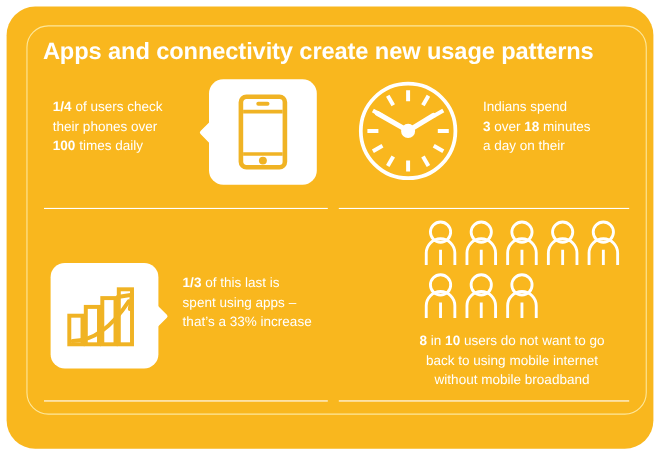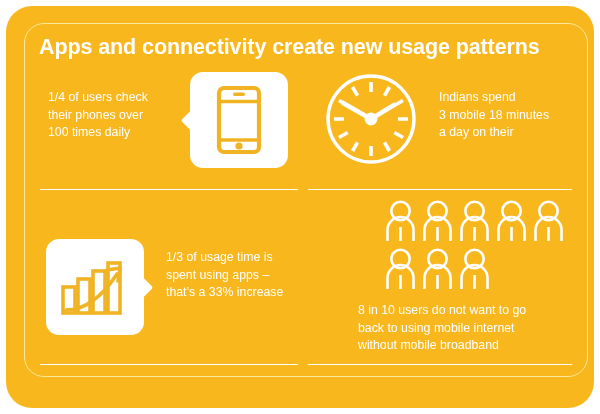--- a/index.html
+++ b/index.html
@@ -59,26 +59,26 @@
     white-space: nowrap;
   }
 
   
   .txt {
     position: absolute;
     color: #ffffff;
     font-size: 12.3px;
     line-height: 17.5px;
   }
-  .txt b { font-weight: normal; }
+  .txt b { font-weight: bold; }
 
   .txt-quarter  { left: 42px;  top: 83px;  width: 145px; }
   .txt-indians  { left: 433px; top: 83px;  width: 150px; }
   .txt-third    { left: 160px; top: 243px; width: 160px; }
-  .txt-eight    { left: 352px; top: 296px; width: 215px; }
+  .txt-eight    { left: 352px; top: 296px; width: 215px; text-align: center; }
 
   
   .divider {
     position: absolute;
     height: 0;
     border-top: 1.4px solid #ffffff;
   }
   .div-top-left   { left: 34px;  top: 183px; width: 258px; }
   .div-top-right  { left: 302px; top: 183px; width: 264px; }
   .div-bot-left   { left: 34px;  top: 358px; width: 258px; }
@@ -193,21 +193,21 @@
           <line x1="30.5" y1="17" x2="35.5" y2="25.7"></line>
         </g>
         <line x1="49" y1="49" x2="21" y2="33" stroke="#ffffff" stroke-width="4.6" stroke-linecap="round"></line>
         <line x1="49" y1="49" x2="72" y2="35" stroke="#ffffff" stroke-width="4.6" stroke-linecap="round"></line>
         <circle cx="49" cy="49" r="6.4" fill="#ffffff"></circle>
       </svg>
     </div>
 
     <div class="txt txt-indians">
       <span>Indians spend</span><br>
-      <b>3</b><span> mobile </span><b>18</b><span> minutes</span><br>
+      <b>3</b><span> over </span><b>18</b><span> minutes</span><br>
       <span>a day on their</span><br>
     </div>
 
     <div class="divider div-top-left"></div>
     <div class="divider div-top-right"></div>
 
     <div class="bubble bubble-chart">
       <div class="notch"></div>
       <div class="icon-holder">
         <svg width="70" height="58" viewBox="0 0 70 58" aria-hidden="true">
@@ -217,21 +217,21 @@
             <rect x="33" y="13" width="12" height="42"></rect>
             <rect x="48" y="5" width="12" height="50"></rect>
           </g>
           <path d="M6 52 C 22 52, 40 42, 57 16" fill="none" stroke="#f0b324" stroke-width="3.6" stroke-linecap="round"></path>
           <path d="M47 12 L60 10 L58 23" fill="none" stroke="#f0b324" stroke-width="3.6" stroke-linecap="round" stroke-linejoin="round"></path>
         </svg>
       </div>
     </div>
 
     <div class="txt txt-third">
-      <b>1/3</b><span> of usage time is</span><br>
+      <b>1/3</b><span> of this last is</span><br>
       <span>spent using apps –</span><br>
       <span>that’s a 33% increase</span><br>
     </div>
 
     <div class="people">
       <div class="people-row">
         <svg class="person" viewBox="0 0 33 42" aria-hidden="true">
           <circle cx="16.5" cy="11" r="9.2" fill="none" stroke="#ffffff" stroke-width="2.6"></circle>
           <path d="M3.5 41 V30 a13 13 0 0 1 26 0 V41" fill="none" stroke="#ffffff" stroke-width="2.6"></path>
           <line x1="16.5" y1="27" x2="16.5" y2="41" stroke="#ffffff" stroke-width="2.6"></line>

